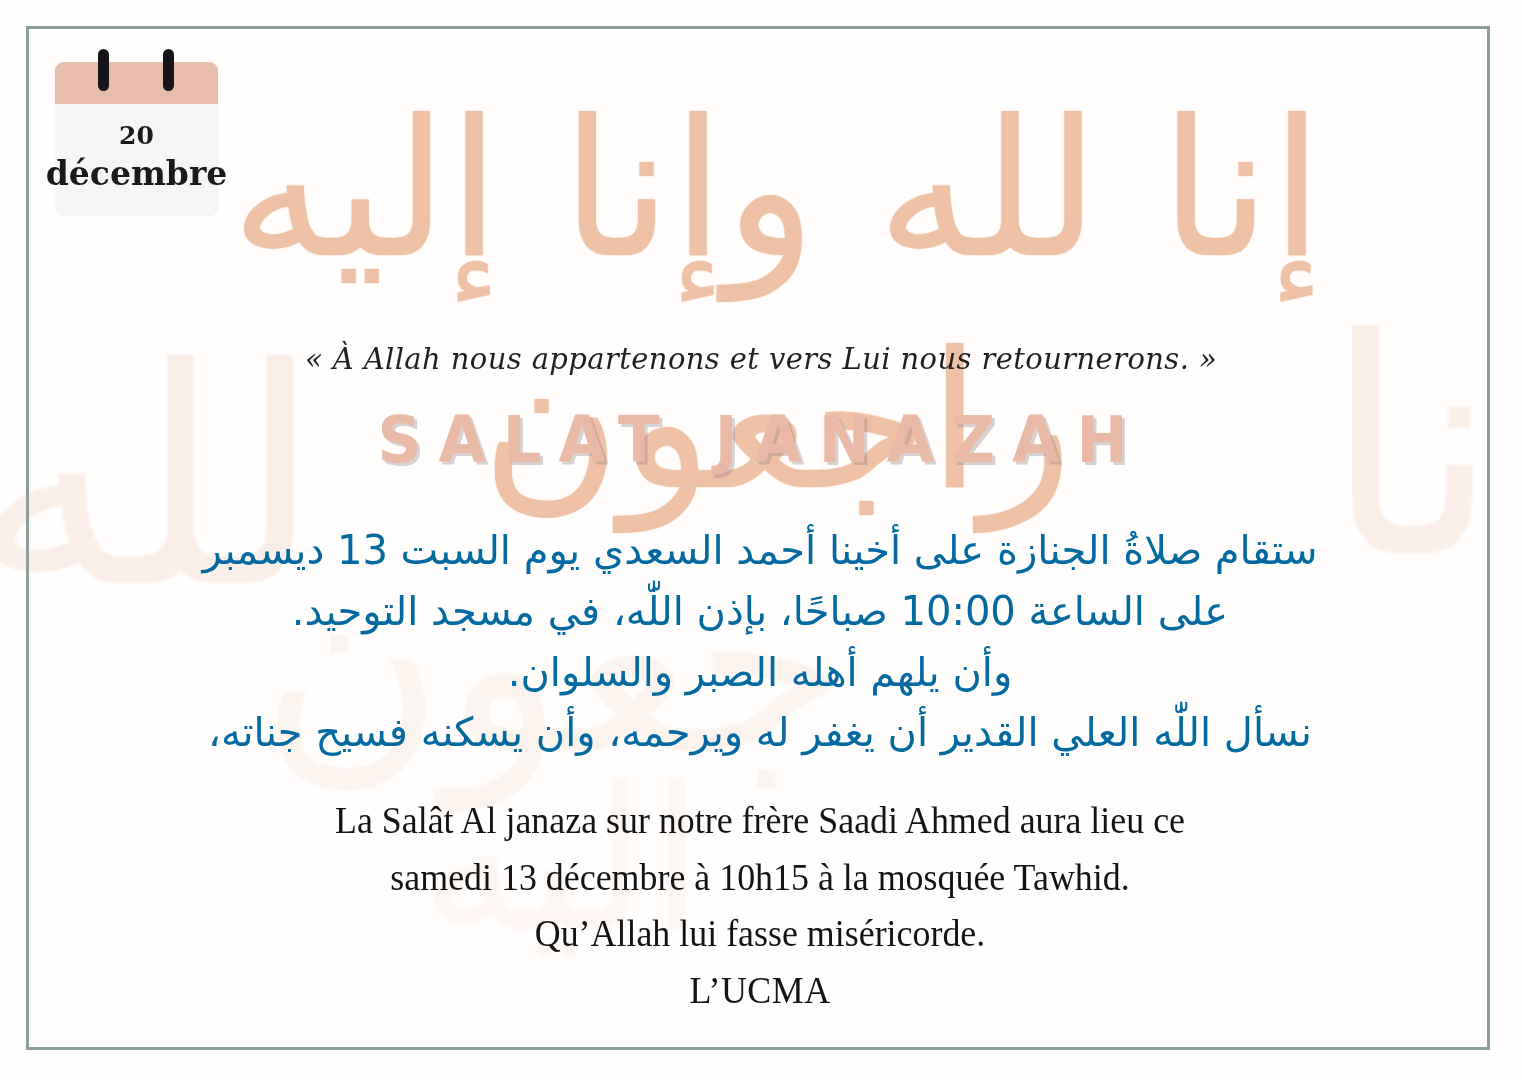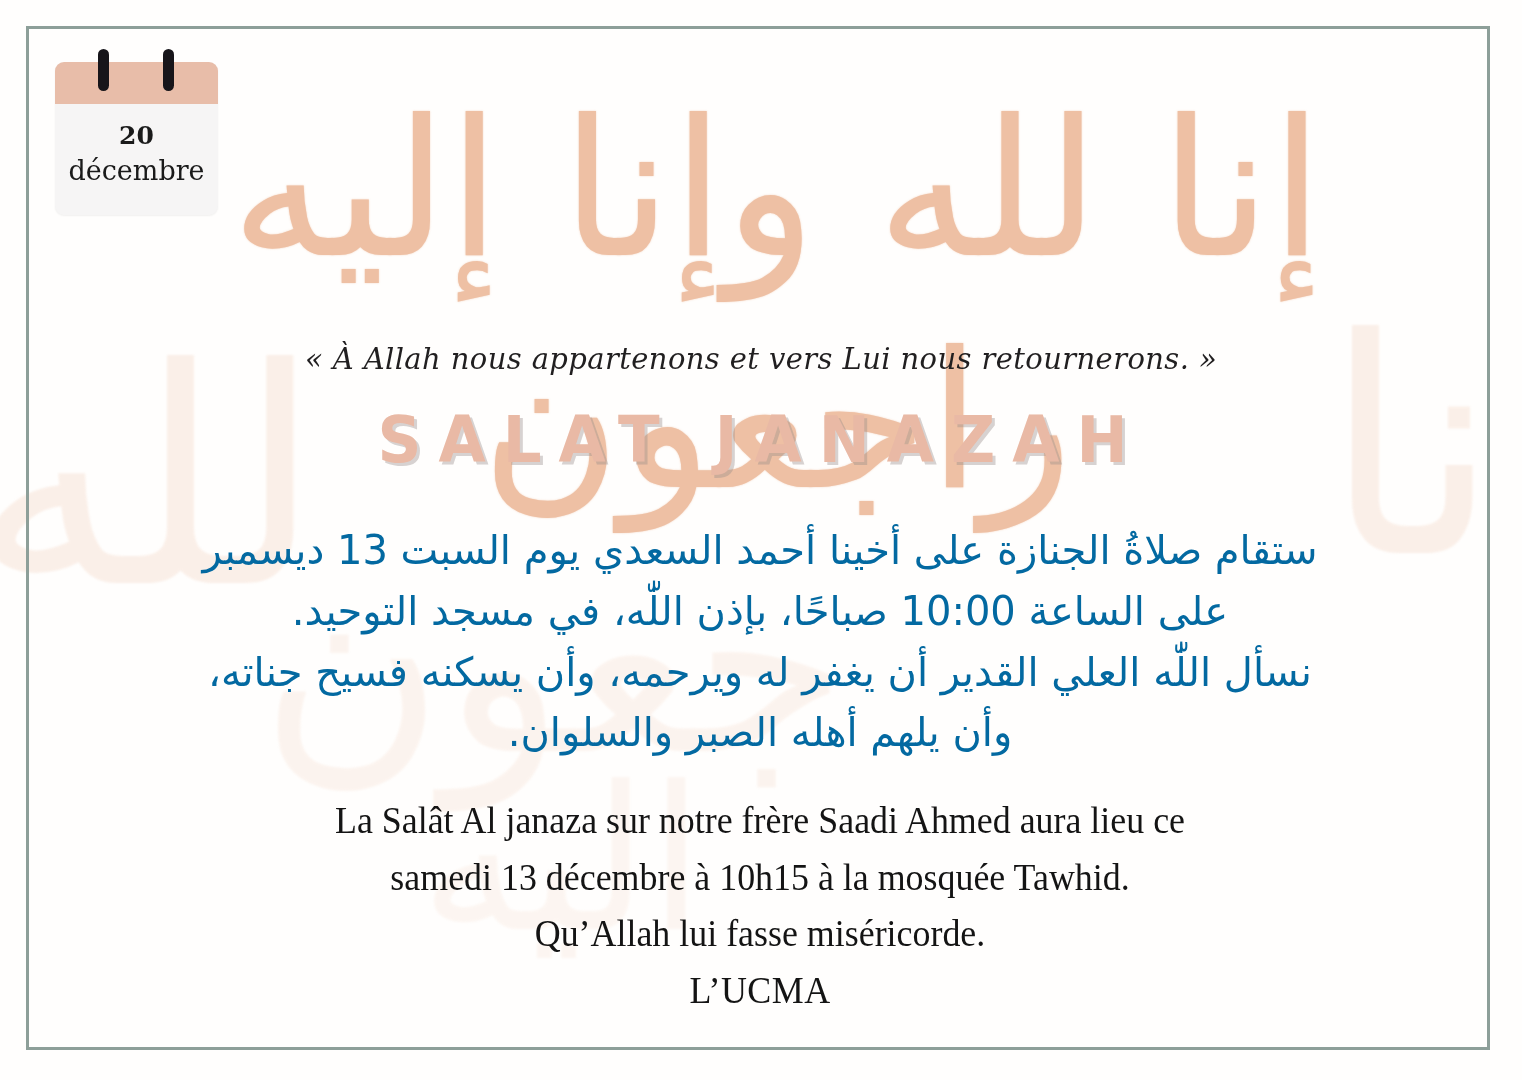--- a/index.html
+++ b/index.html
@@ -101,22 +101,22 @@
   }
   .cal-day {
     font-family: "DejaVu Serif", serif;
     font-weight: bold;
     font-size: 25px;
     color: #1a1a1a;
     line-height: 1.15;
   }
   .cal-month {
     font-family: "DejaVu Serif", serif;
-    font-weight: normal;
-    font-size: 27px;
+    font-weight: bold;
+    font-size: 33px;
     color: #1a1a1a;
     line-height: 1.15;
     margin-top: 4px;
   }
 
   
   .calligraphy-wrap {
     position: absolute;
     left: 0;
     top: 74px;
@@ -231,22 +231,22 @@
     <div class="calligraphy">إنا لله وإنا إليه راجعون</div>
   </div>
 
   <div class="quote">«  À Allah nous appartenons et vers Lui nous retournerons.   »</div>
 
   <div class="title">SALAT JANAZAH</div>
 
   <div class="arabic-body">
     <p>ستقام صلاةُ الجنازة على أخينا أحمد السعدي يوم السبت 13 ديسمبر</p>
     <p>على الساعة 10:00 صباحًا، بإذن اللّٰه، في مسجد التوحيد.</p>
+    <p>وأن يلهم أهله الصبر والسلوان.</p>
     <p>نسأل اللّٰه العلي القدير أن يغفر له ويرحمه، وأن يسكنه فسيح جناته،</p>
-    <p>وأن يلهم أهله الصبر والسلوان.</p>
   </div>
 
   <div class="french-body">
     <p>La Salât Al janaza sur notre frère Saadi Ahmed  aura lieu ce</p>
     <p>samedi 13 décembre à 10h15 à la mosquée Tawhid.</p>
     <p>Qu’Allah lui fasse miséricorde.</p>
     <p class="sig">L’UCMA</p>
   </div>
 
 </div>

